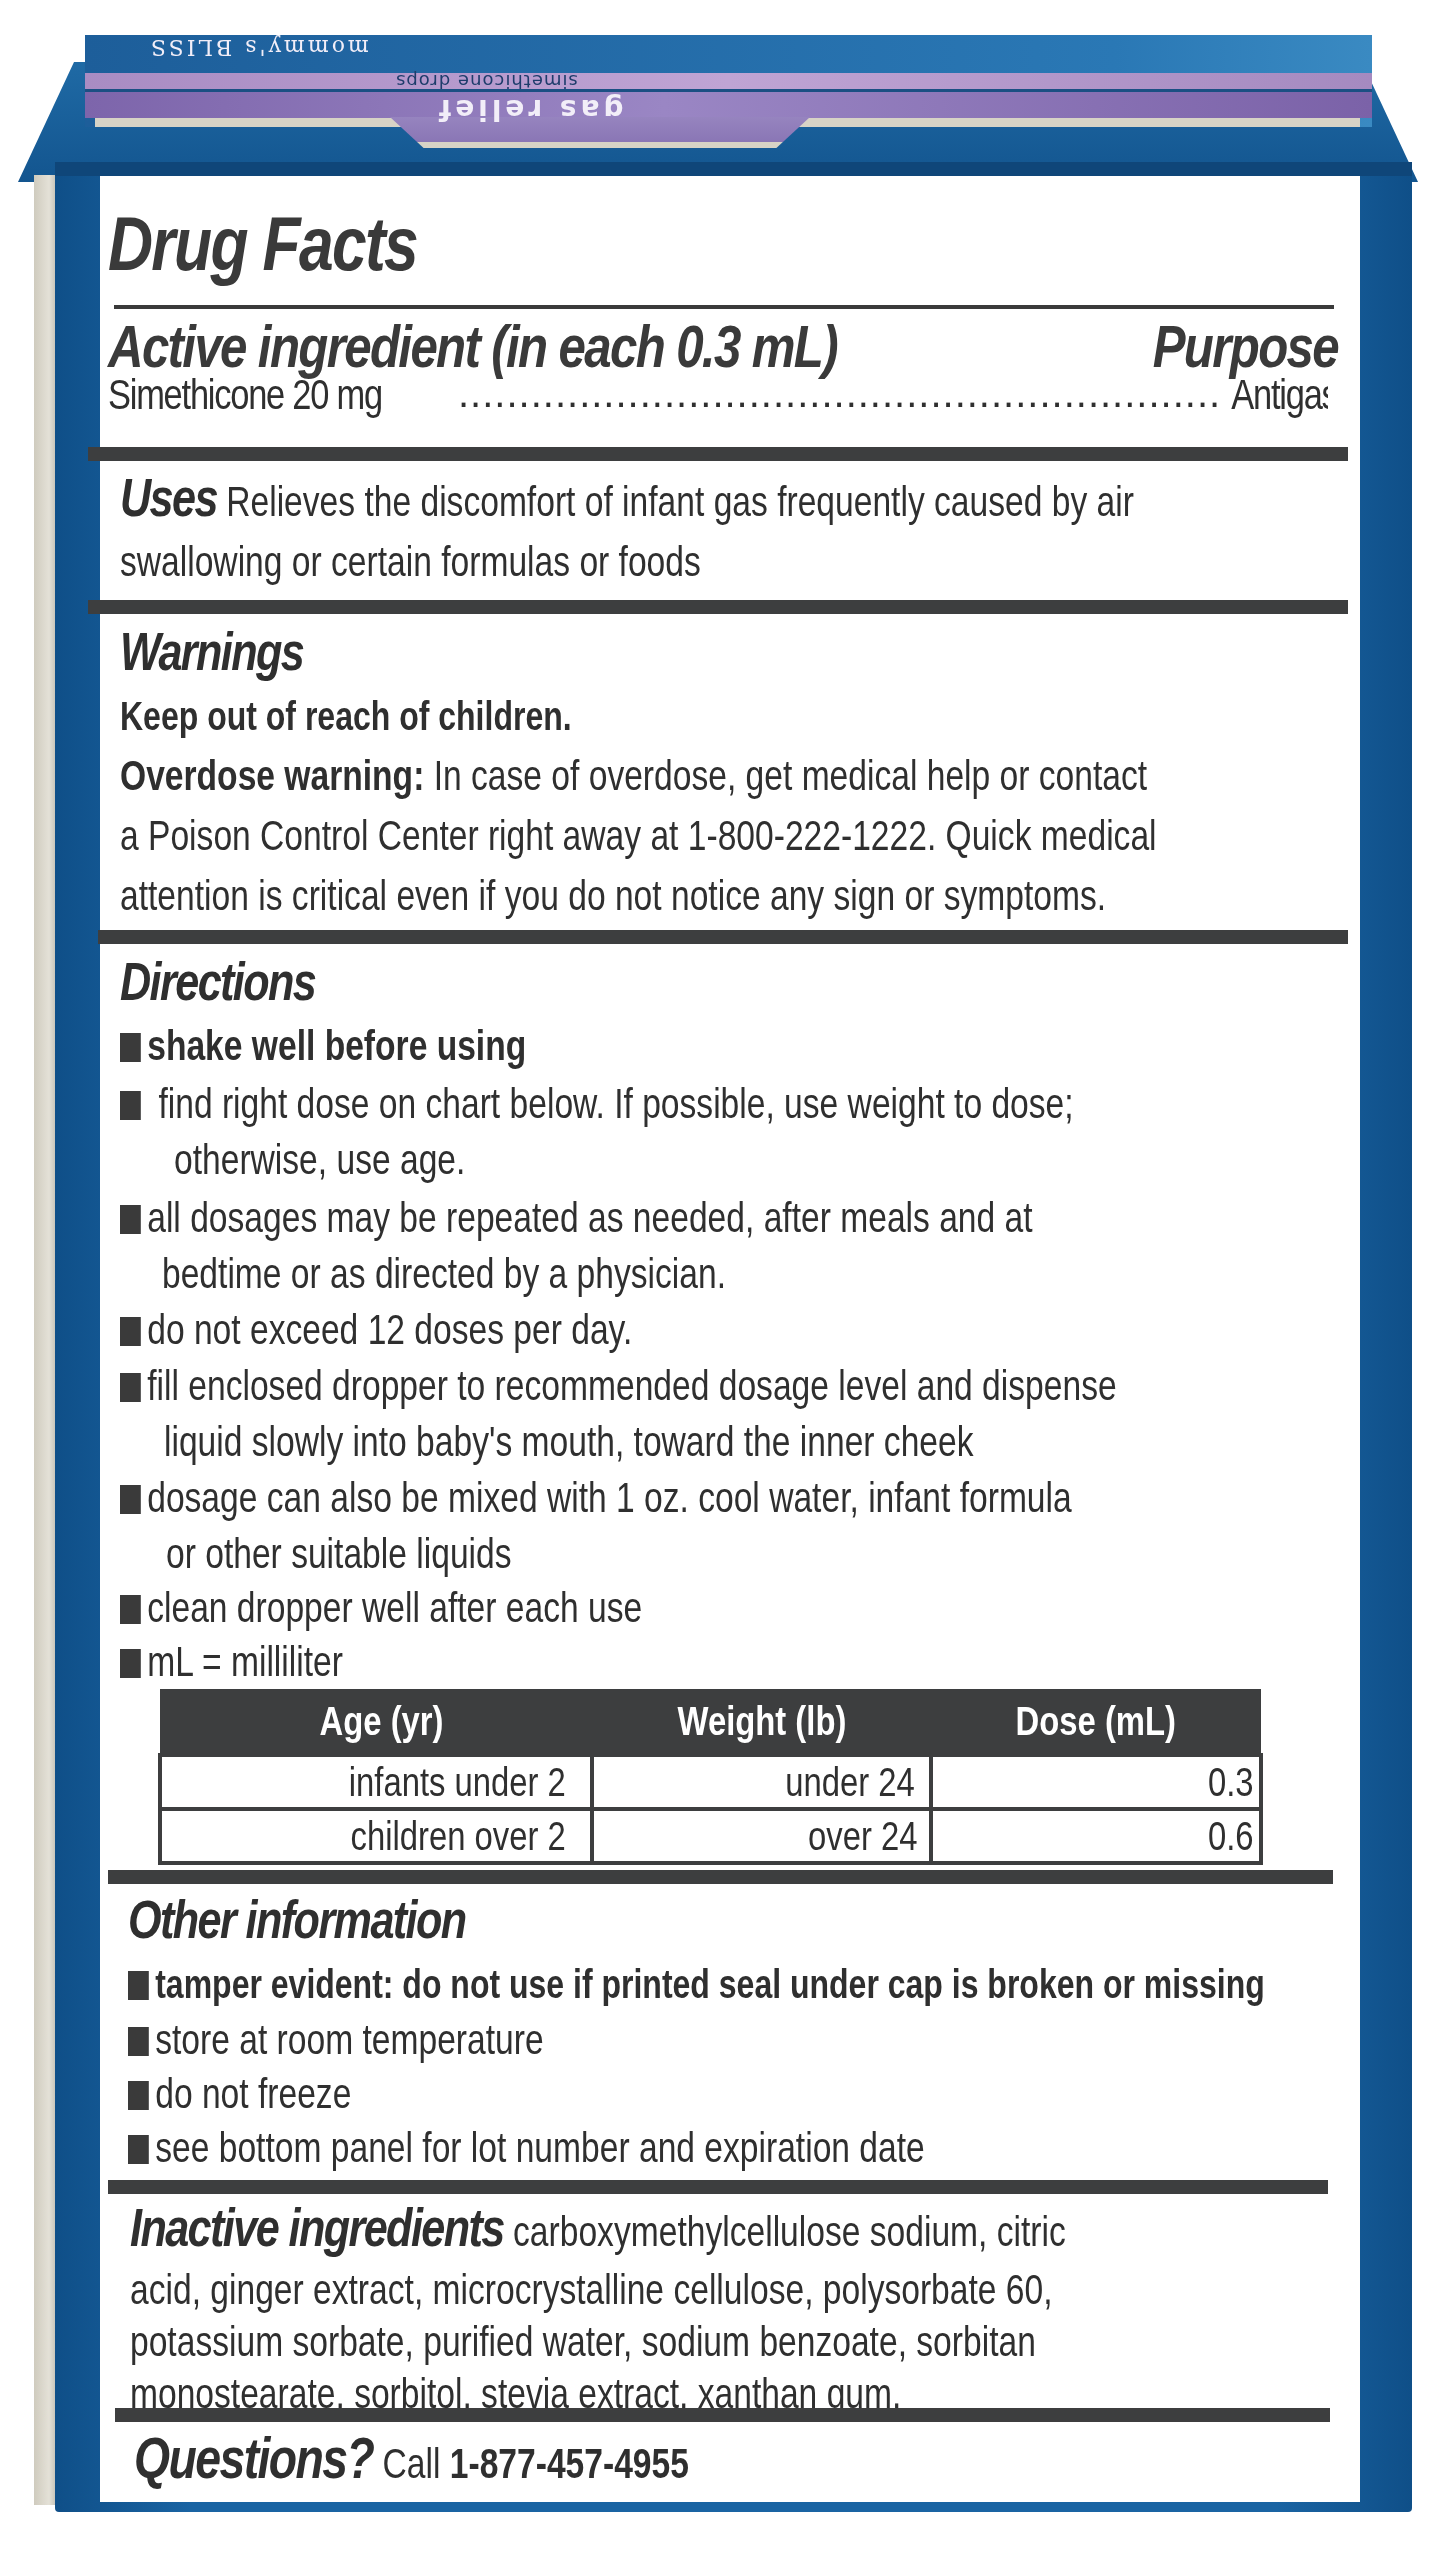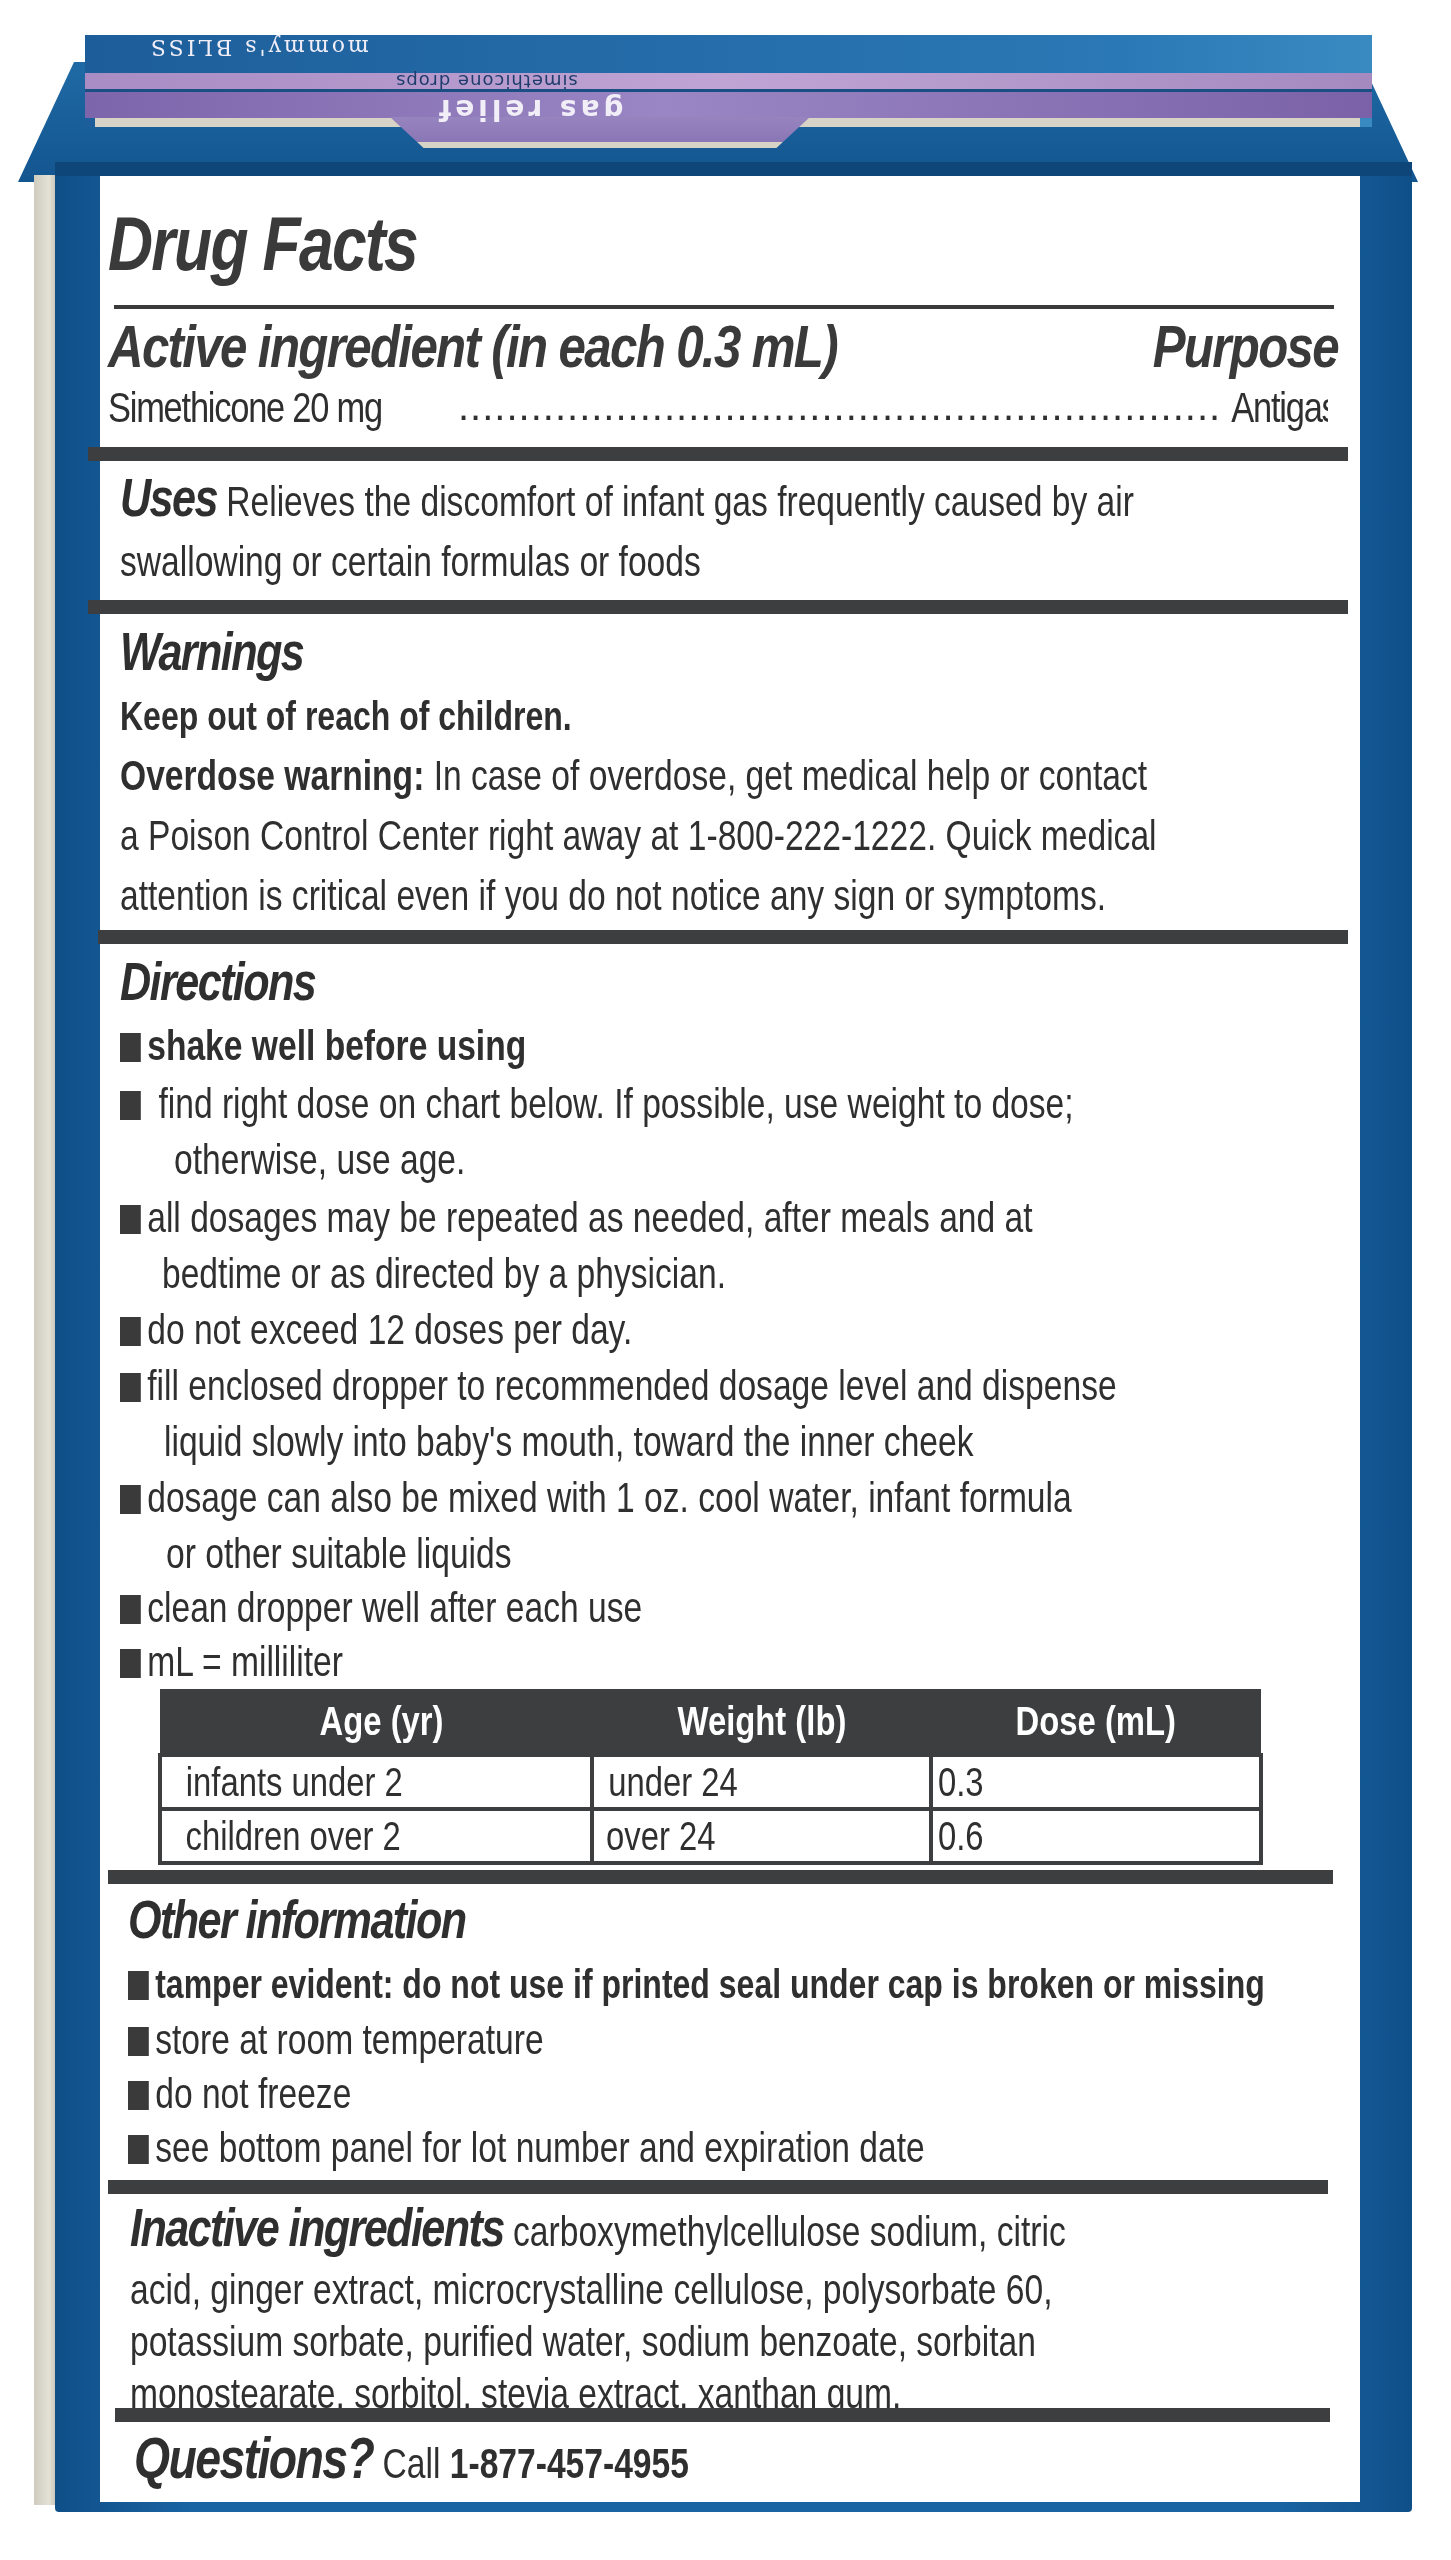--- a/index.html
+++ b/index.html
@@ -67,21 +67,21 @@
   .line { position: absolute; left: 120px; white-space: nowrap; font-size: 42px; color: #2f2f2f; transform: scaleX(0.8); transform-origin: left center; }
   .b { font-weight: bold; }
   .hi { font-weight: bold; font-style: italic; font-size: 54px; letter-spacing: -2px; }
 
   
   .dose-table { position: absolute; left: 158px; top: 1689px; width: 1105px; border-collapse: collapse; }
   .dose-table th {
     background: #3d3e3f; color: #ffffff; font-size: 40px; height: 64px; font-weight: bold; padding: 0;
   }
   .dose-table td {
-    border: 4px solid #3d3e3f; font-size: 40px; height: 50px; text-align: left; padding: 0; color: #2f2f2f;
+    border: 4px solid #3d3e3f; font-size: 40px; height: 50px; text-align: right; padding: 0; color: #2f2f2f;
   }
   .cell-inner { display: inline-block; transform: scaleX(0.82); white-space: nowrap; }
 </style>
 </head>
 <body>
 
 <div class="flap-back"></div>
 <div class="flap-lid"></div>
 <div class="flap-band-light"></div>
 <div class="flap-band-line"></div>
@@ -99,21 +99,21 @@
 
 <div class="df" style="top:200px;">
   <span class="h-title cond" style="font-size:76px;">Drug Facts</span>
 </div>
 <div class="rule-thin" style="left:114px; top:305px; width:1220px;"></div>
 
 <div class="df" style="top:312px; height:70px;">
   <span class="h-title cond" style="font-size:60px;">Active ingredient (in each 0.3 mL)</span>
   <span class="h-title" style="position:absolute; right:-10px; top:0; font-size:60px; display:inline-block; transform:scaleX(0.82); transform-origin:right center;">Purpose</span>
 </div>
-<div class="df" style="top:384px; height:52px; overflow:hidden;">
+<div class="df" style="top:371px; height:52px; overflow:hidden;">
   <span class="txt" style="position:absolute; left:0; top:0; display:inline-block;">Simethicone 20 mg</span>
   <span style="position:absolute; left:350px; top:0; width:760px; overflow:hidden; font-size:40px; color:#2f2f2f; white-space:nowrap; letter-spacing:1px;">......................................................................</span>
   <span class="txt" style="position:absolute; right:-10px; top:0; display:inline-block; transform-origin:right center;">Antigas</span>
 </div>
 <div class="rule-thick" style="left:88px; top:447px; width:1260px;"></div>
 
 <div class="line" style="top:466px;">
   <span class="hi">Uses</span>
   <span>Relieves the discomfort of infant gas frequently caused by air</span>
 </div>

